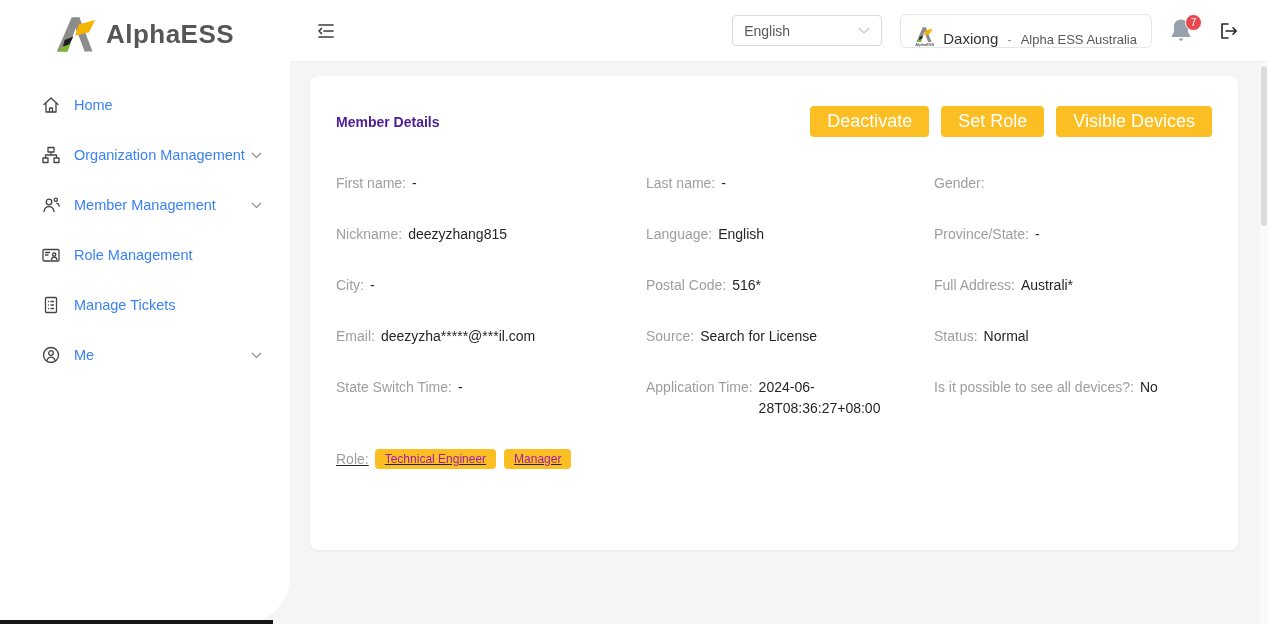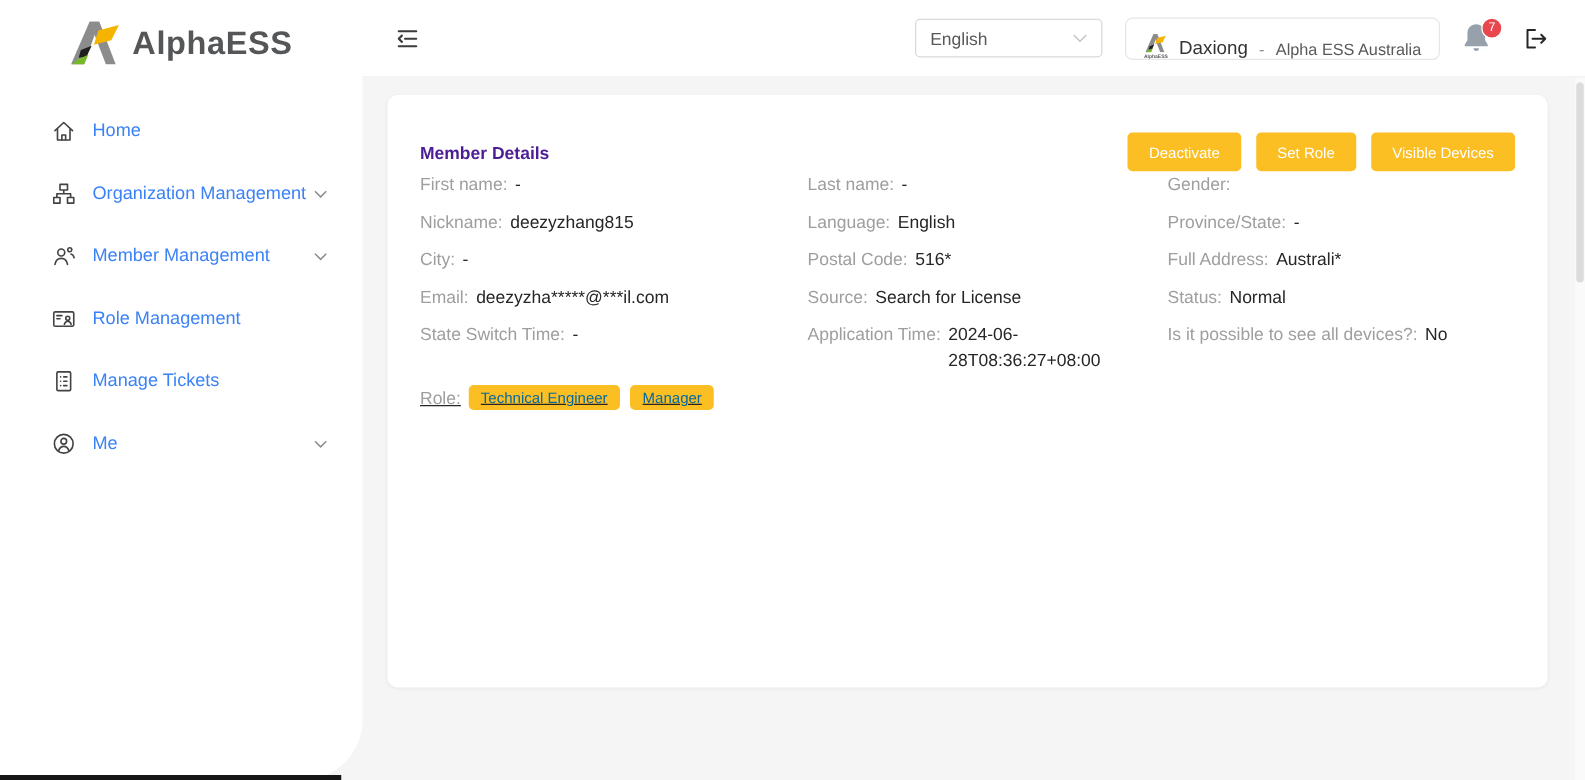--- a/index.html
+++ b/index.html
@@ -73,33 +73,33 @@
   .card {
     background:#fff; border-radius:8px;
     margin:14px 30px 0 20px; min-height:474px;
     box-shadow:0 1px 3px rgba(0,0,0,.05);
     padding:30px 26px;
   }
   .card-head { display:flex; align-items:center; }
   .card-title { font-size:14px; font-weight:700; color:#4c1d95; flex:1; }
   .btn {
     height:31px; border:none; border-radius:4px; background:#fbbe23; color:#fff;
-    font-size:12px; font-family:inherit; padding:0 17px; margin-left:12px; cursor:pointer;
+    font-size:18px; font-family:inherit; padding:0 17px; margin-left:12px; cursor:pointer;
   }
   .fields {
     display:grid; grid-template-columns:310px 288px 1fr;
-    row-gap:9px; font-size:14px; line-height:21px;
+    row-gap:30px; margin-top:36px; font-size:14px; line-height:21px;
   }
   .field-label { color:#9e9e9e; }
   .field-value { color:#262626; margin-left:6px; }
   .val-narrow { display:inline-block; max-width:150px; vertical-align:top; overflow-wrap:break-word; }
   .role-cell { display:flex; align-items:flex-start;text-decoration:underline; }
   .role-badges { display:flex; gap:8px; margin-left:6px; }
   .role-badge {
-    background:#fbbe23; color:#0369a1; font-size:12px; line-height:20px;
+    background:#fbbe23; color:#a21caf; font-size:12px; line-height:20px;
     padding:0 10px; border-radius:4px; white-space:nowrap;
   }
 
   
   .scrollbar-track {
     position:absolute; top:0; right:0; width:8px; height:100%;
     background:#fafafa;
   }
   .scrollbar-thumb {
     position:absolute; top:4px; right:1px; width:6px; height:160px;

